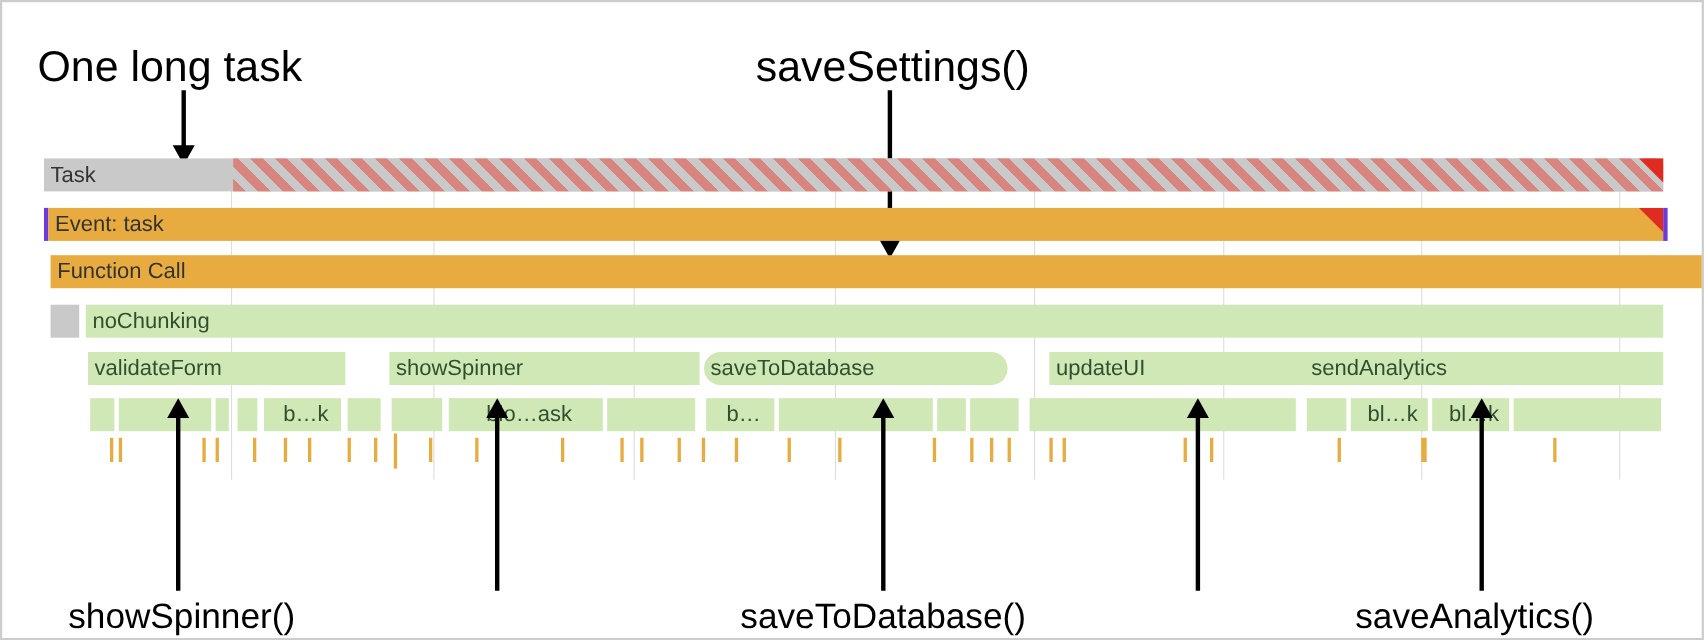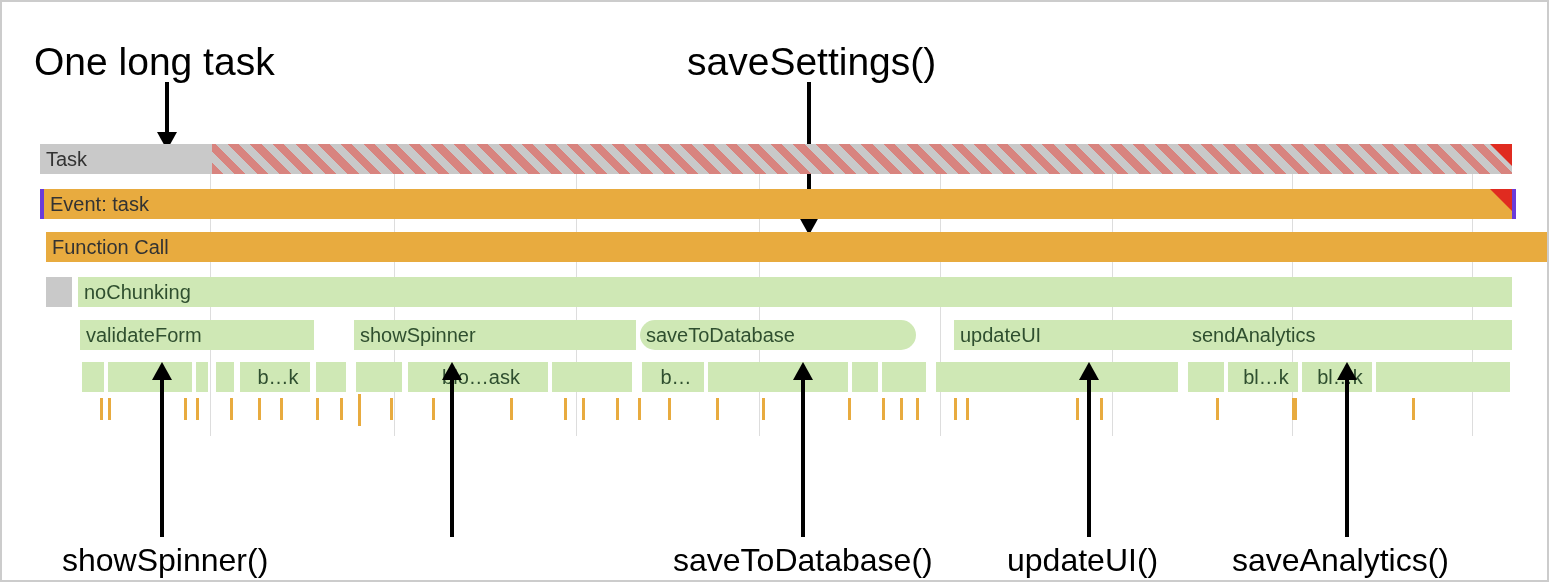--- a/index.html
+++ b/index.html
@@ -196,16 +196,15 @@
   <polygon points="15,0 5,18 25,18" fill="#000"></polygon>
   <line x1="15" y1="15" x2="15" y2="175" stroke="#000" stroke-width="4"></line>
 </svg>
 <svg class="arrow" style="left:1330px; top:360px;" width="30" height="175">
   <polygon points="15,0 5,18 25,18" fill="#000"></polygon>
   <line x1="15" y1="15" x2="15" y2="175" stroke="#000" stroke-width="4"></line>
 </svg>
 
 <div class="label-bottom" style="left:60px;">showSpinner()</div>
 <div class="label-bottom" style="left:671px;">saveToDatabase()</div>
-<div class="label-bottom" style="left:1005px;">updateUI()</div>
 <div class="label-bottom" style="left:1230px;">saveAnalytics()</div>
 
 </div>
 
 </body></html>

